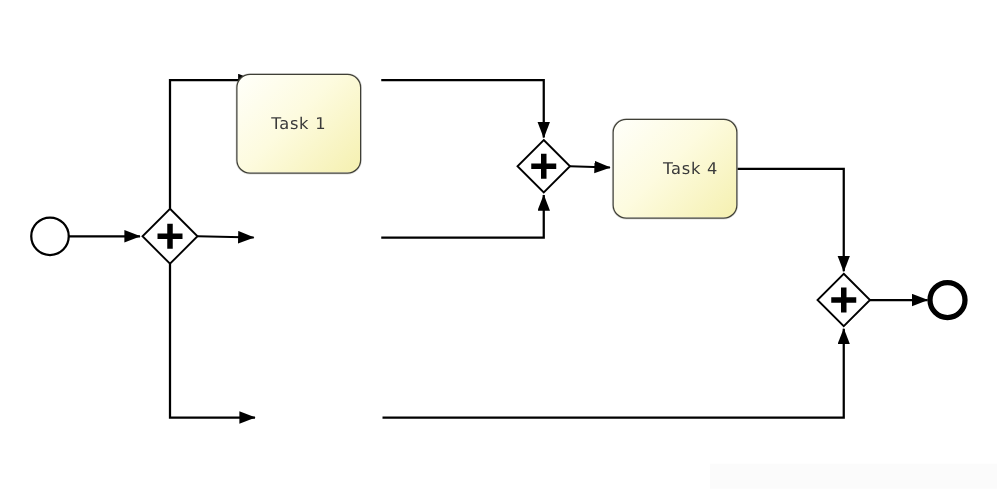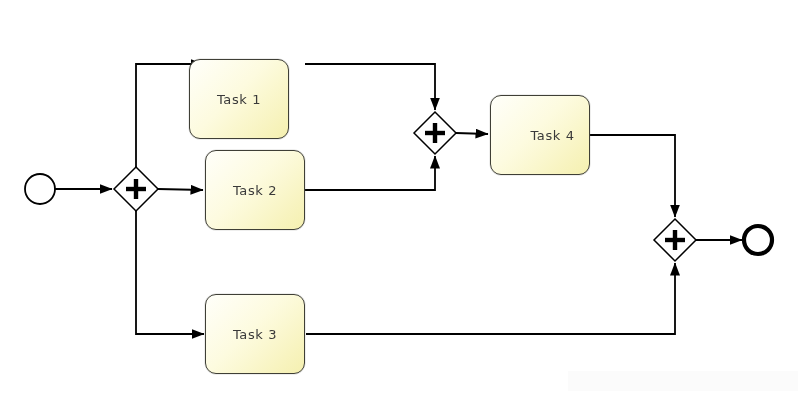--- a/index.html
+++ b/index.html
@@ -103,23 +103,17 @@
         <line x1="675" y1="230" x2="675" y2="250"></line>
       </g>
     </g>
 
     <circle cx="758" cy="240" r="14" fill="#ffffff" stroke="#000000" stroke-width="4.2"></circle>
   </svg>
 
   <div class="task" id="task1">
     <span class="task-label">Task 1</span>
   </div>
-  <div class="task" id="task2">
-    <span class="task-label">Task 2</span>
-  </div>
-  <div class="task" id="task3">
-    <span class="task-label">Task 3</span>
-  </div>
   <div class="task" id="task4">
     <span class="task-label">Task 4</span>
   </div>
 
 </div>
 
 </body></html>

